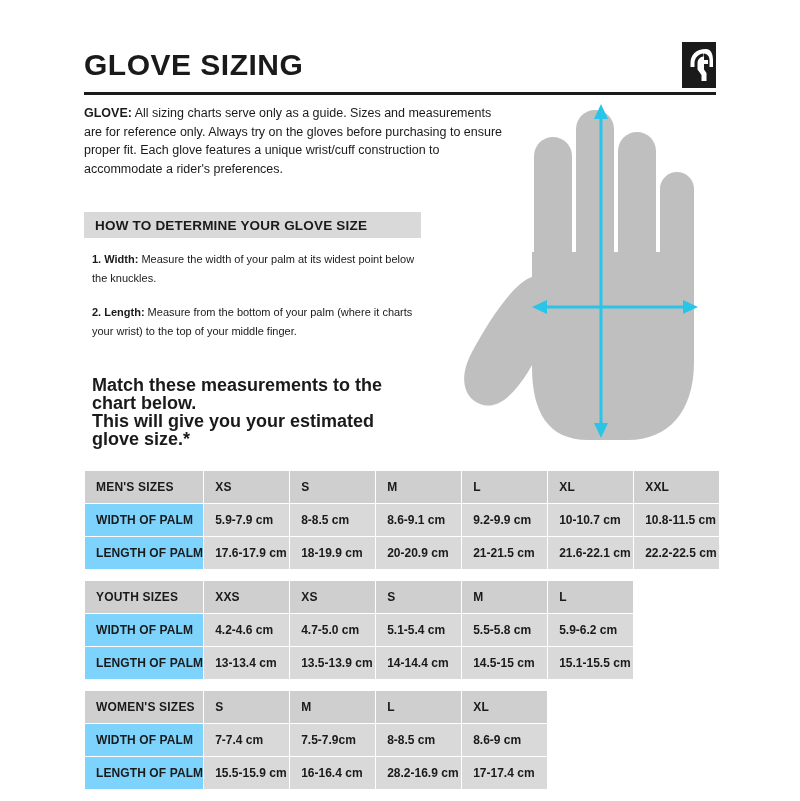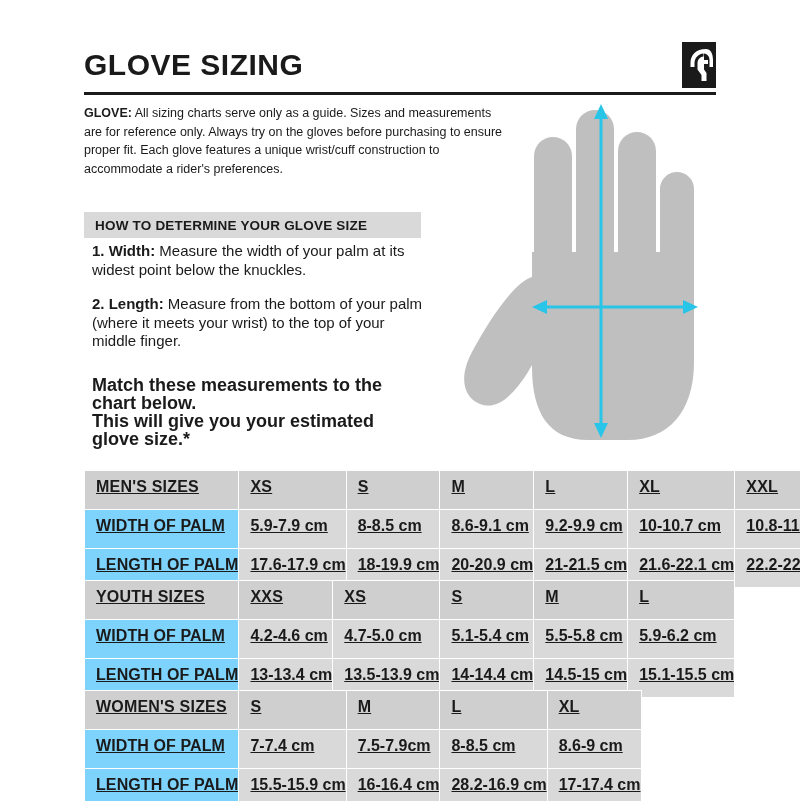--- a/index.html
+++ b/index.html
@@ -82,23 +82,23 @@
     font-weight: bold;
     letter-spacing: 0.2px;
     display: flex;
     align-items: center;
     padding-left: 11px;
     box-sizing: border-box;
   }
   .howto-body {
     position: absolute;
     left: 92px;
-    top: 230px;
+    top: 238px;
     width: 340px;
-    font-size: 15px;
+    font-size: 11px;
     line-height: 18.5px;
   }
   .howto-body p {
     margin: 0 0 16px 0;
   }
   .howto-body b {
     font-weight: bold;
   }
   .howto-match {
     position: absolute;
@@ -120,29 +120,28 @@
   }
 
   
   .table-block {
     position: absolute;
     border-collapse: collapse;
     table-layout: fixed;
   }
   .table-block td {
     height: 32px;
-    font-size: 16px;
+    font-size: 12px;
     font-weight: bold;
     color: #1a1a1a;
-    padding: 0 0 6px 11px;
+    padding: 0 0 0 11px;
     border: 1px solid #ffffff;
     background: #d9d9d9;
     white-space: nowrap;
     overflow: hidden;
-    text-decoration: underline;
   }
   .table-block tr.hdr td {
     background: #cfcfcf;
     letter-spacing: 0.2px;
   }
   .table-block td.lbl {
     background: #7dd3fc;
     letter-spacing: 0.1px;
   }
 
@@ -169,21 +168,21 @@
     </div>
   </div>
 
   <div class="note">
     <b>GLOVE:</b><span> All sizing charts serve only as a guide. Sizes and measurements are for reference only. Always try on the gloves before purchasing to ensure proper fit. Each glove features a unique wrist/cuff construction to accommodate a rider's preferences.</span>
   </div>
 
   <div class="howto-title">HOW TO DETERMINE YOUR GLOVE SIZE</div>
   <div class="howto-body">
     <p><b>1. Width:</b><span> Measure the width of your palm at its widest point below the knuckles.</span></p>
-    <p><b>2. Length:</b><span> Measure from the bottom of your palm (where it meets your wrist) to the top of your middle finger.</span></p>
+    <p><b>2. Length:</b><span> Measure from the bottom of your palm (where it charts your wrist) to the top of your middle finger.</span></p>
   </div>
   <div class="howto-match">
     <div>Match these measurements to the chart below.</div>
     <div>This will give you your estimated glove size.*</div>
   </div>
 
   <div class="hand-figure">
     <svg width="300" height="370" viewBox="0 0 300 370" xmlns="http://www.w3.org/2000/svg">
       <g fill="#bfbfbf">
 

